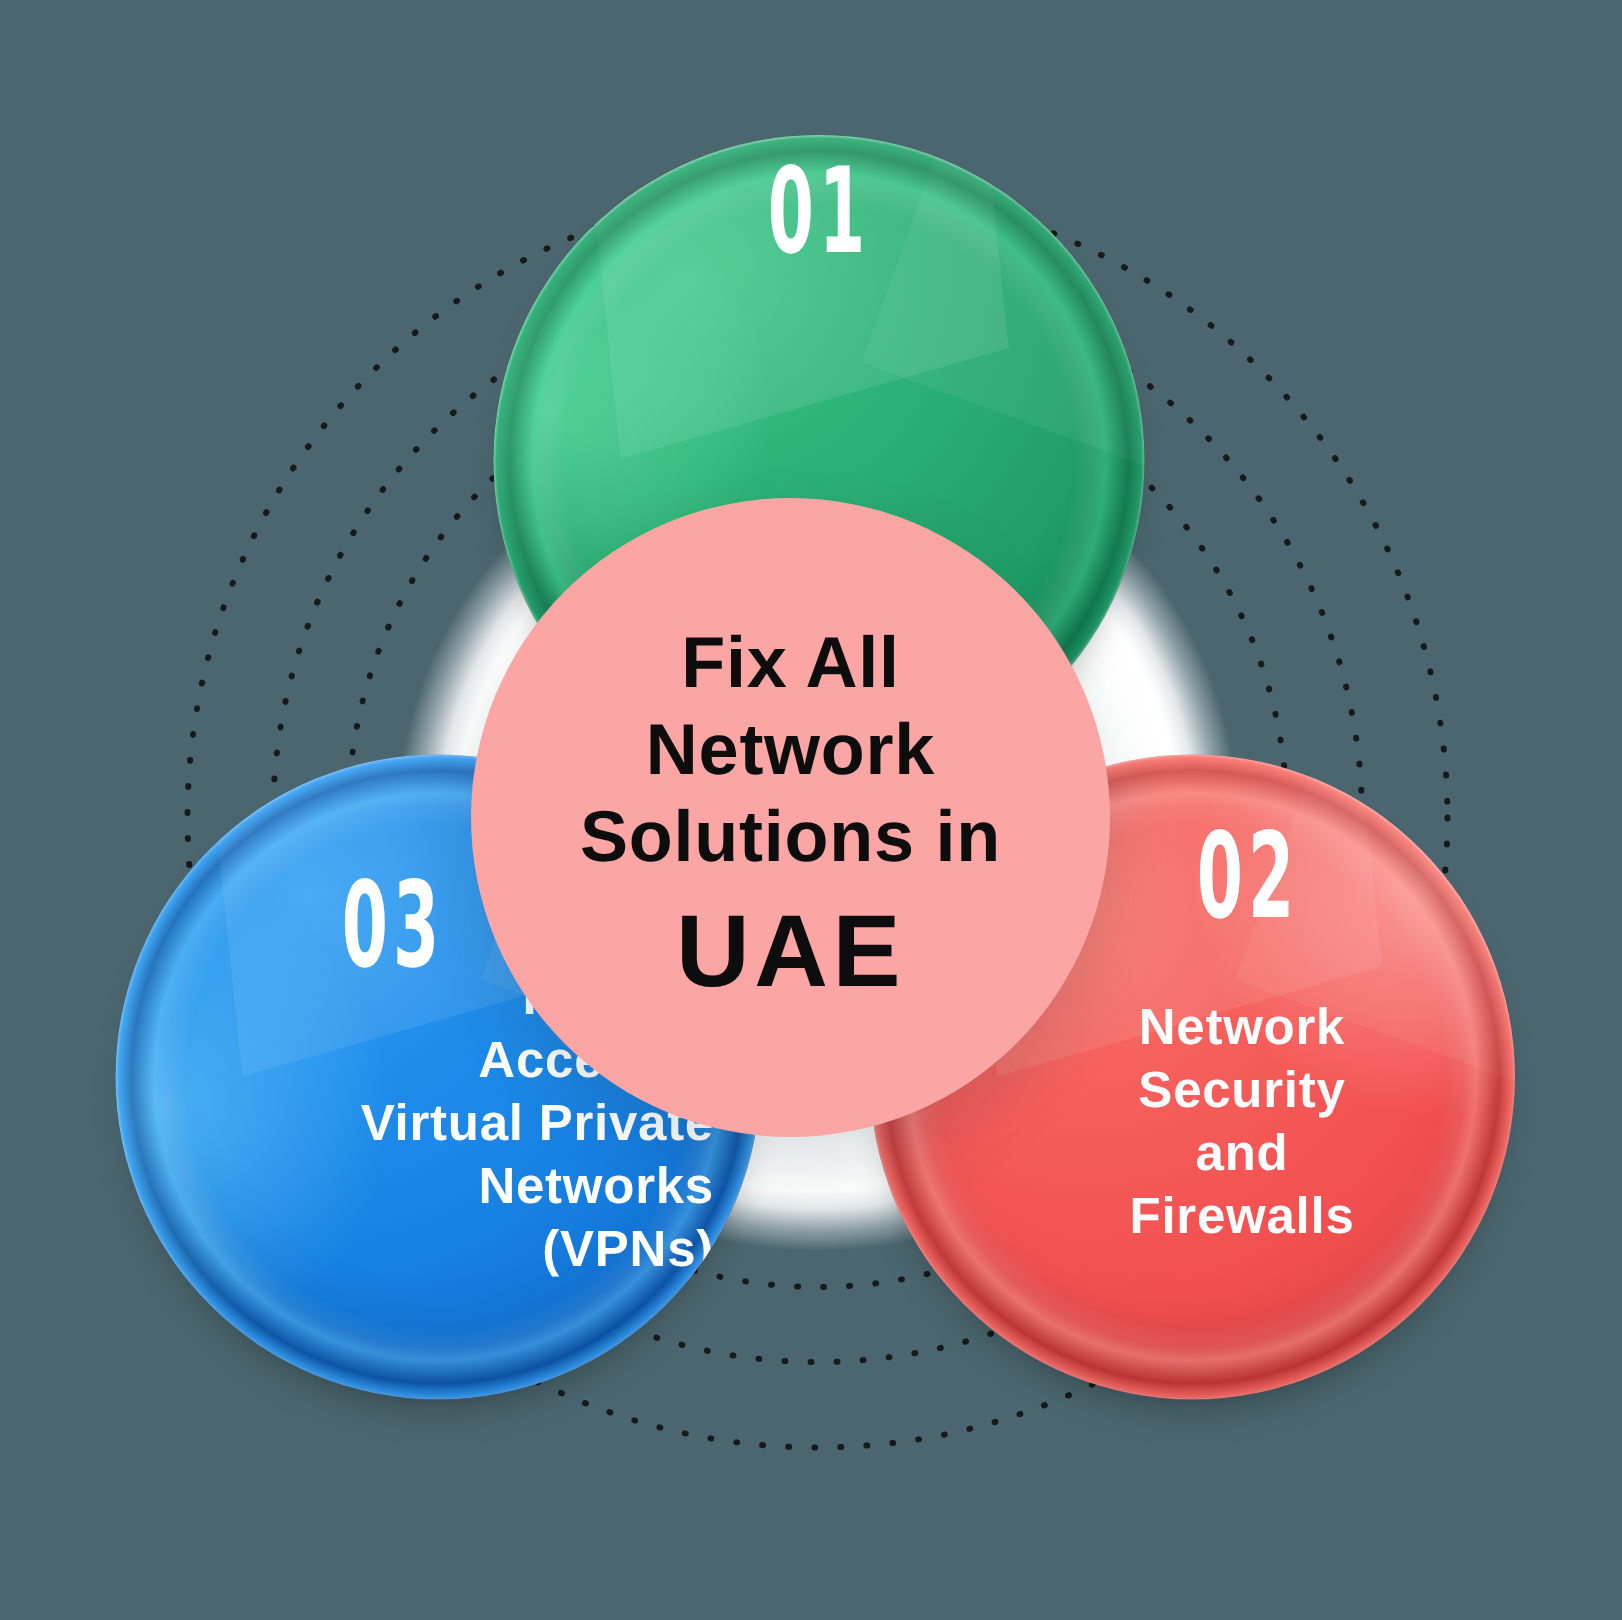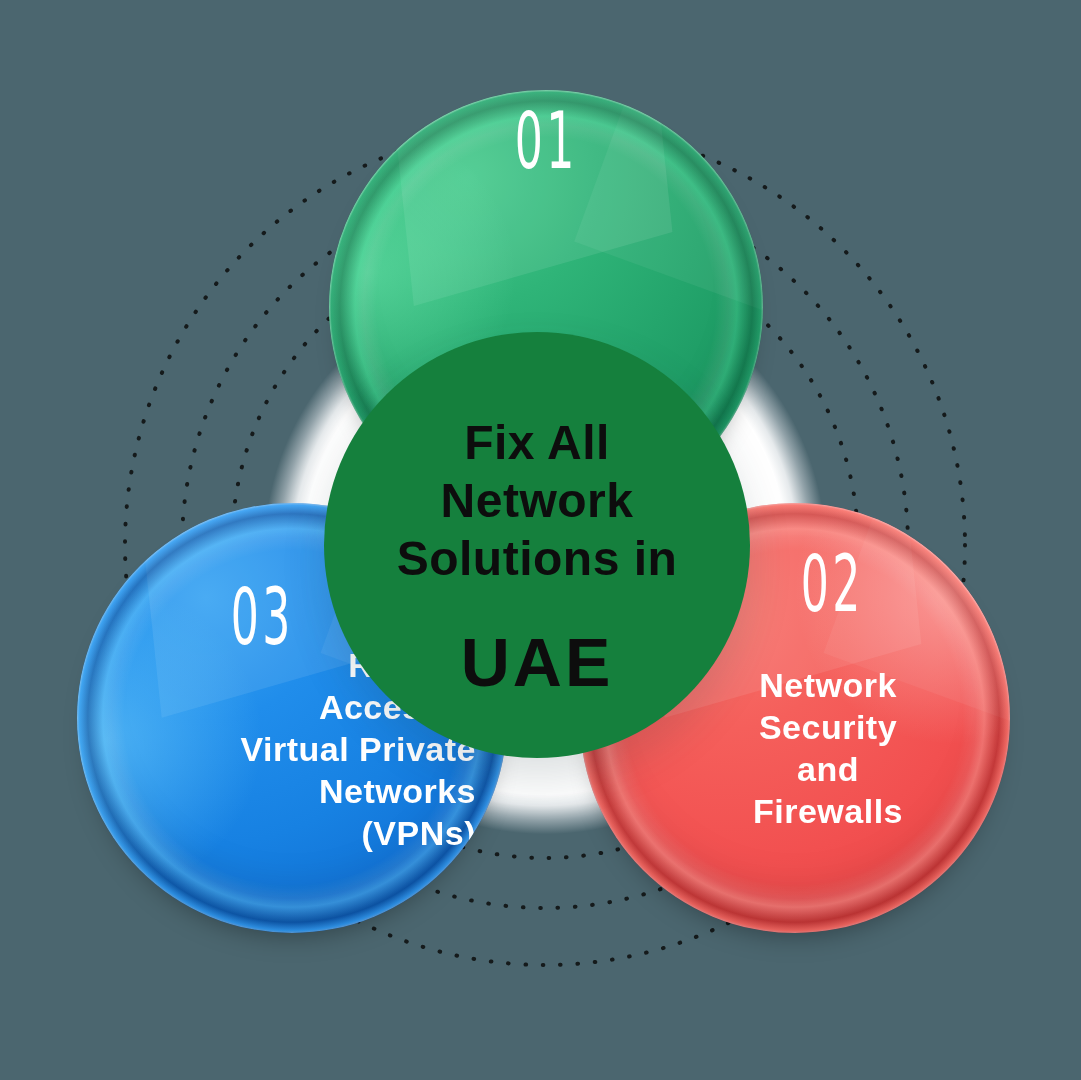--- a/index.html
+++ b/index.html
@@ -59,45 +59,45 @@
     background:radial-gradient(115% 115% at 30% 22%,
       #37a3f2 0%, #208deb 25%, #1781e2 50%, #106ed2 75%, #0b5ec0 100%);}
   .blue .glow{background:radial-gradient(60% 60% at 7% 55%, rgba(120,215,255,.5), rgba(120,215,255,0) 60%);}
   .blue .rim{background:radial-gradient(closest-side,
       rgba(0,0,0,0) 0 78%, rgba(255,255,255,.08) 84%,
       rgba(122,212,255,.35) 88%, rgba(8,52,122,.38) 95%,
       rgba(62,168,250,.6) 99%, rgba(255,255,255,.3) 100%);}
 
   
   .num{position:absolute;left:0;right:0;text-align:center;z-index:5;
-       color:#fff;font-family:"DejaVu Sans", sans-serif;font-weight:400;
+       color:#fff;font-family:"DejaVu Sans", sans-serif;font-weight:700;
        font-size:79px;line-height:79px;}
   .num-inner{display:inline-block;transform:scaleX(.56);letter-spacing:6px;}
   .label{position:absolute;left:0;right:0;text-align:center;z-index:5;
          color:#fff;font-weight:700;font-size:34px;line-height:42px;
          white-space:pre-line;letter-spacing:.5px;}
   .green .num{top:12px;}
   .green .label{top:105px;line-height:41px;}
   .red .num{top:42px;transform:translateX(37px);}
   .red .label{top:161px;transform:translateX(33px);}
   .blue .num{top:55px;transform:translateX(-30px);margin-top:20px;}
   .blue .label{top:141px;transform:translateX(-31px);text-align:right;}
 
   
   .center-circle{
     position:absolute;z-index:4;
-    left:324px;top:332px;width:426px;height:426px;border-radius:50%;
-    background:#15803d;
+    left:314px;top:332px;width:426px;height:426px;border-radius:50%;
+    background:#fca5a5;
     box-shadow:0 20px 44px rgba(40,60,70,.16);
   }
   .center-title{position:absolute;top:82px;left:0;right:0;text-align:center;
     color:#0d0d0d;font-weight:700;font-size:48px;line-height:58px;
     white-space:pre-line;letter-spacing:.5px;}
   .center-uae{position:absolute;top:268px;left:0;right:0;text-align:center;
-    color:#0d0d0d;font-weight:700;font-size:68px;line-height:68px;letter-spacing:3px;margin-top:28px;}
+    color:#0d0d0d;font-weight:700;font-size:68px;line-height:68px;letter-spacing:3px;}
 </style>
 </head>
 <body style="background: rgb(75, 102, 111);">
 
 <div class="stage">
 
   <svg class="rings" viewBox="0 0 1081 1080" aria-hidden="true">
     <circle class="ring" cx="545" cy="545" r="313" stroke="#101414"></circle>
     <circle class="ring" cx="545" cy="545" r="363" stroke="#101414"></circle>
     <circle class="ring" cx="545" cy="545" r="420" stroke="#101414"></circle>

